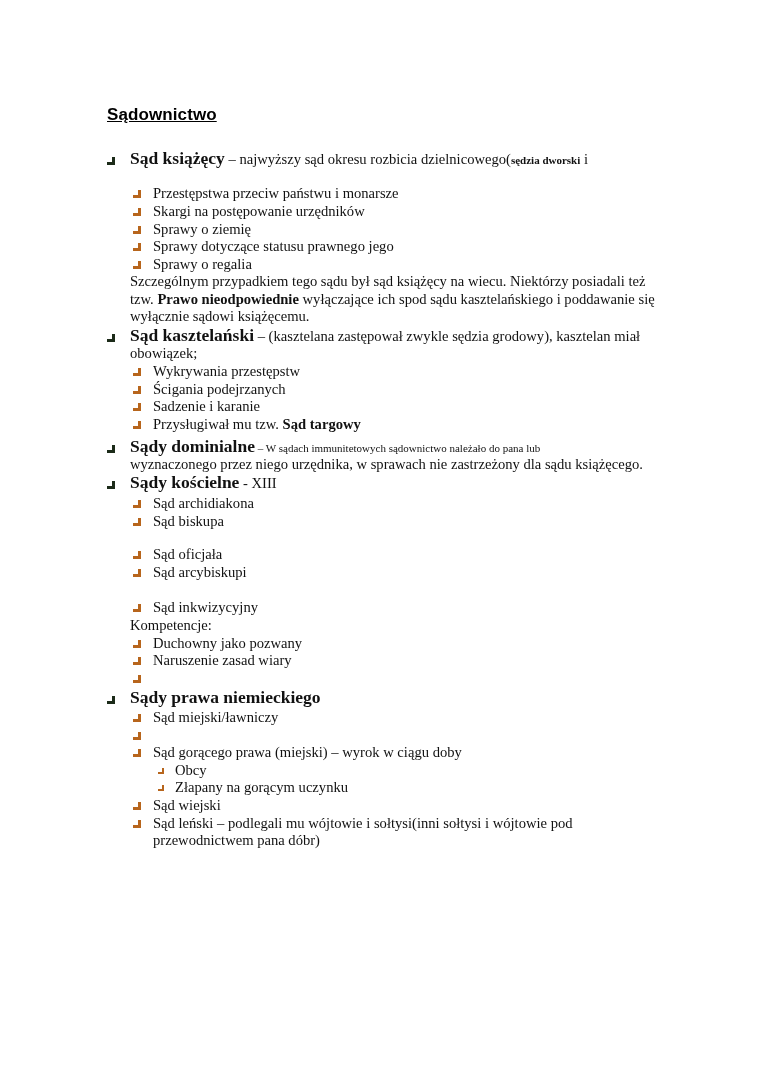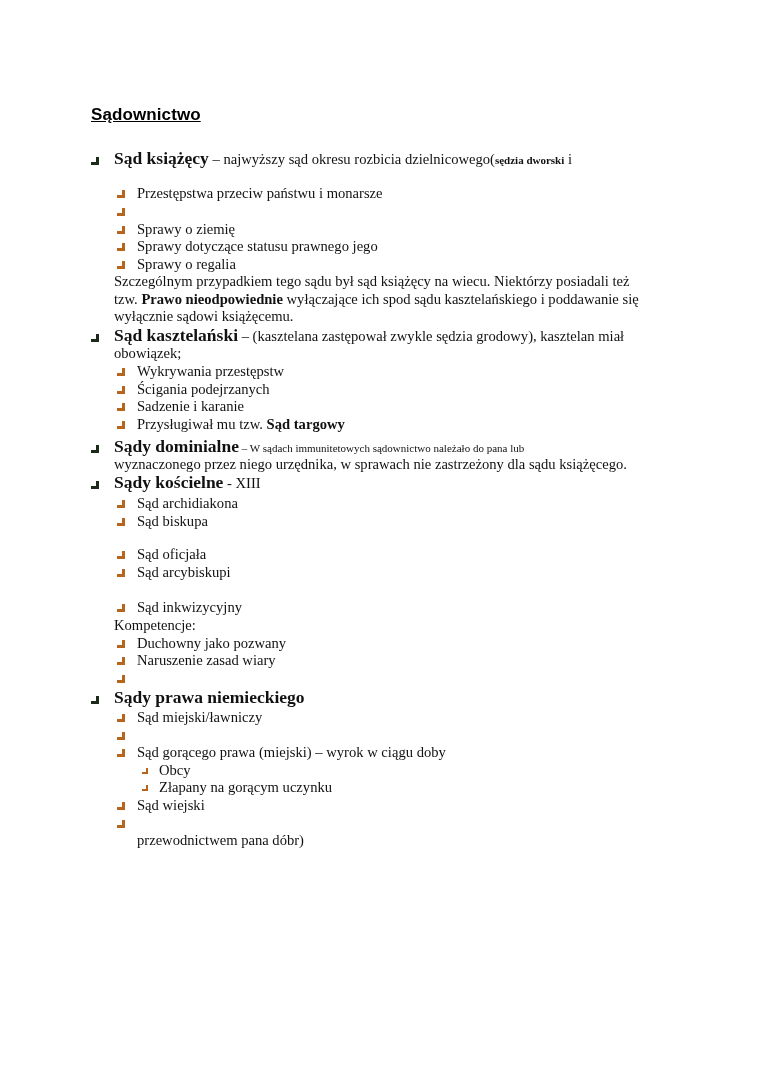--- a/index.html
+++ b/index.html
@@ -1,17 +1,17 @@
 <!DOCTYPE html>
 <html><head>
   <meta charset="utf-8">
   <style>
     html, body { margin: 0; padding: 0; background: #ffffff; }
     body { width: 760px; height: 1075px; position: relative; overflow: hidden; }
-    .page { position: absolute; left: 0; top: 0; width: 620px; height: 1075px; background: #fff; }
+    .page { position: absolute; left: 16px; top: 0; width: 620px; height: 1075px; background: #fff; }
     .title {
       position: absolute; left: 91px; top: 105px;
       font-family: "Liberation Sans", sans-serif; font-weight: bold; font-size: 17px;
       text-decoration: underline; color: #000; letter-spacing: 0.1px;
     }
     .line {
       position: absolute; left: 0;
       font-family: "Liberation Serif", serif; font-size: 14.6px; line-height: 17px;
       color: #111; white-space: nowrap;
     }
@@ -37,20 +37,21 @@
   <div class="title">Sądownictwo</div>
 
   <span class="bullet green" style="left:91px; top:157px;"></span>
   <div class="line l1-text" style="left:114px; top:150px;">
     <span class="head">Sąd książęcy</span><span style="font-size:14.6px;"> – najwyższy sąd okresu rozbicia dzielnicowego(</span><span class="b" style="font-size:11px;">sędzia dworski</span><span style="font-size:14.6px;"> i</span>
   </div>
 
   <span class="bullet brown" style="left:117px; top:190px;"></span>
   <div class="line" style="left:137px; top:185px;">Przestępstwa przeciw państwu i monarsze</div>
   <span class="bullet brown" style="left:117px; top:208px;"></span>
+  <div class="line" style="left:137px; top:203px;">Skargi na postępowanie urzędników</div>
   <span class="bullet brown" style="left:117px; top:226px;"></span>
   <div class="line" style="left:137px; top:221px;">Sprawy o ziemię</div>
   <span class="bullet brown" style="left:117px; top:243px;"></span>
   <div class="line" style="left:137px; top:238px;">Sprawy dotyczące statusu prawnego jego</div>
   <span class="bullet brown" style="left:117px; top:261px;"></span>
   <div class="line" style="left:137px; top:256px;">Sprawy o regalia</div>
 
   <div class="line" style="left:114px; top:273px;">Szczególnym przypadkiem tego sądu był sąd książęcy na wiecu. Niektórzy posiadali też</div>
   <div class="line" style="left:114px; top:291px;">
     <span>tzw. </span><span class="b">Prawo nieodpowiednie</span><span> wyłączające ich spod sądu kasztelańskiego i poddawanie się</span>
@@ -116,15 +117,16 @@
   <div class="line" style="left:137px; top:744px;">Sąd gorącego prawa (miejski) – wyrok w ciągu doby</div>
 
   <span class="bullet brown small" style="left:142px; top:768px;"></span>
   <div class="line" style="left:159px; top:762px;">Obcy</div>
   <span class="bullet brown small" style="left:142px; top:785px;"></span>
   <div class="line" style="left:159px; top:779px;">Złapany na gorącym uczynku</div>
 
   <span class="bullet brown" style="left:117px; top:802px;"></span>
   <div class="line" style="left:137px; top:797px;">Sąd wiejski</div>
   <span class="bullet brown" style="left:117px; top:820px;"></span>
+  <div class="line" style="left:137px; top:815px;">Sąd leński – podlegali mu wójtowie i sołtysi(inni sołtysi i wójtowie pod</div>
   <div class="line" style="left:137px; top:832px;">przewodnictwem pana dóbr)</div>
 
 </div>
 
 </body></html>

